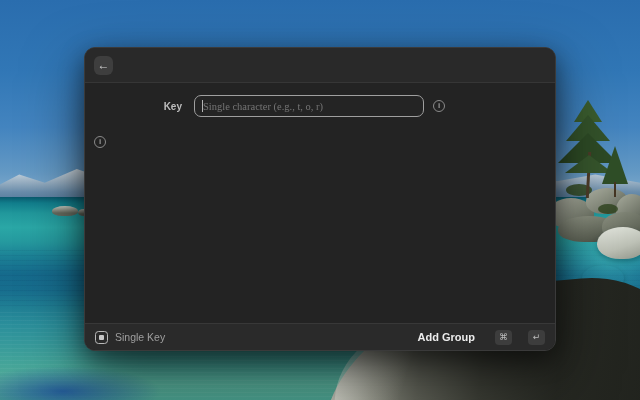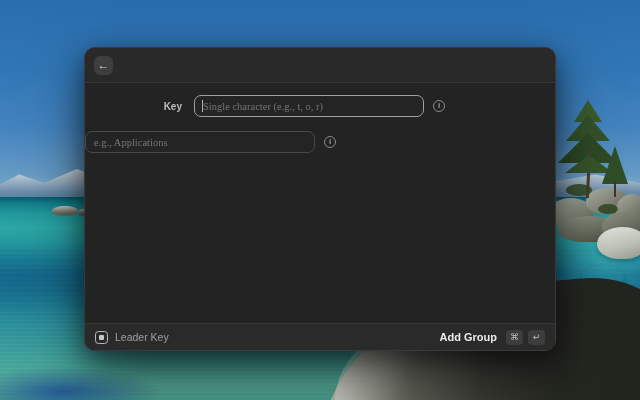--- a/index.html
+++ b/index.html
@@ -80,21 +80,21 @@
   .text-input.focused { border-color:#9f9f9f; }
   .caret { position:absolute; left:8px; top:5px; width:1px; height:12px; background:#b5b5b5; }
   .info-icon { margin-left:9px; width:12px; height:12px; border-radius:50%; border:1px solid #8a8a8a;
     color:#9a9a9a; font-size:8px; line-height:10px; text-align:center; font-weight:700; }
   .dlg-footer { position:absolute; left:0; right:0; bottom:0; height:27px; background:#2a2a2a;
     border-radius:0 0 10px 10px; border-top:1px solid #383838; display:flex; align-items:center; padding:0 10px; }
   .app-badge { width:13px; height:13px; border:1.5px solid #b9b9b9; border-radius:3.5px;
     display:flex; align-items:center; justify-content:center; }
   .app-badge-dot { width:5px; height:5px; background:#c6c6c6; border-radius:1px; }
   .app-name { margin-left:7px; font-size:10.5px; color:#9f9f9f; }
-  .footer-right { margin-left:auto; display:flex; align-items:center; gap:5px; }
+  .footer-right { margin-left:auto; display:flex; align-items:center; gap:16px; }
   .action-label { font-size:11px; font-weight:700; color:#ececec; margin-right:4px; cursor:pointer; }
   .key-badge { width:17px; height:15px; border-radius:4px; background:#3d3d3d; color:#bdbdbd;
     font-size:9px; line-height:15px; text-align:center; font-family:"DejaVu Sans",sans-serif; }
 </style>
 </head>
 <body>
 
 <div class="abs sky"></div>
 <div class="abs mountains"></div>
 <div class="abs water"></div>
@@ -138,33 +138,30 @@
     <div class="form-row row-key">
       <div class="field-label">Key</div>
       <div class="input-wrap">
         <input class="text-input focused" type="text" placeholder="Single character (e.g., t, o, r)" style="">
         <div class="caret"></div>
       </div>
       <div class="info-icon">i</div>
     </div>
 
     <div class="form-row row-label">
-      <div class="input-wrap">
-        <input class="text-input" type="text" placeholder="e.g., Applications" style="">
-      </div>
       <div class="info-icon">i</div>
     </div>
 
   </div>
 
   <div class="dlg-footer">
     <div class="app-badge">
       <div class="app-badge-dot"></div>
     </div>
-    <div class="app-name">Leader Key</div>
+    <div class="app-name">Single Key</div>
     <div class="footer-right">
       <div class="action-label">Add Group</div>
       <div class="key-badge">⌘</div>
       <div class="key-badge">↵</div>
     </div>
   </div>
 
 </div>
 
 </body></html>

